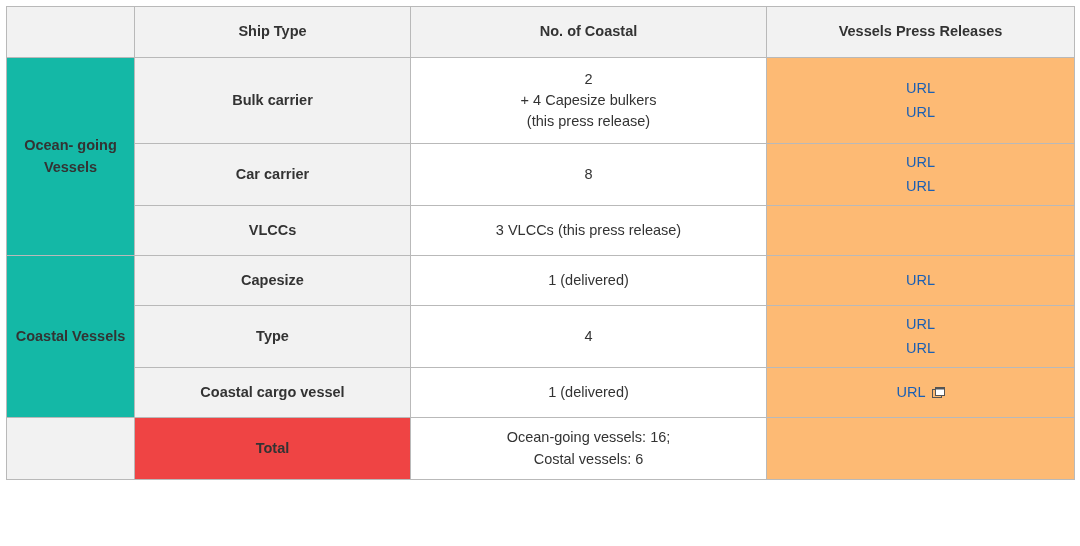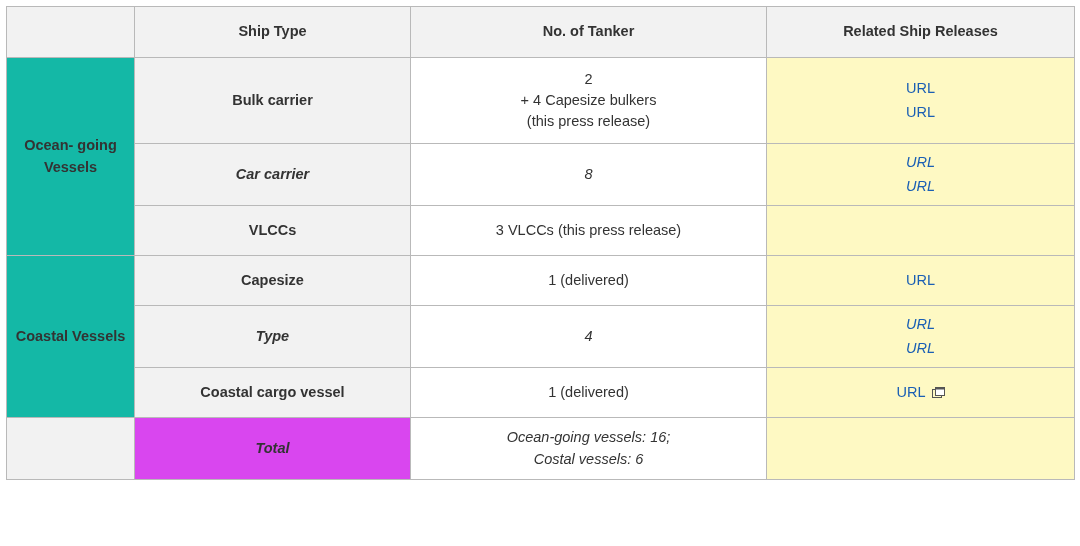--- a/index.html
+++ b/index.html
@@ -62,24 +62,24 @@
     font-weight: bold;
     font-size: 14.5px;
     color: #222222;
     margin-left: 15px;
   }
   td.count-cell {
     background: #ffffff;
     white-space: pre-line;
   }
   td.press-cell {
-    background: #fef9c3;
+    background: #fdba74;
   }
   td.total-label {
-    background: #d946ef;
+    background: #ef4444;
     font-weight: bold;
     font-size: 14.5px;
     color: #222222;
   }
   td.blank-cell {
     background: #f2f2f2;
   }
   .link {
     color: #1a5fb4;
     text-decoration: none;
@@ -100,40 +100,40 @@
   }
   .ext-icon {
     display: inline-block;
     width: 13px;
     height: 11px;
     position: relative;
     vertical-align: middle;
   }
   .ext-icon svg { display: block; }
   .row-h-tall { height: 86px; }
-  .row-h-med  { height: 62px; font-style: italic; }
+  .row-h-med  { height: 62px; }
   .row-h-sm   { height: 50px; }
 </style>
 </head>
 <body>
 
 <div class="table-wrap">
   <table class="vessel-table">
     <colgroup>
       <col class="c-group">
       <col class="c-type">
       <col class="c-count">
       <col class="c-press">
     </colgroup>
     <thead>
       <tr>
         <th class="corner"></th>
         <th>Ship Type</th>
-        <th>No. of Tanker</th>
-        <th>Related Ship Releases</th>
+        <th>No. of Coastal</th>
+        <th>Vessels Press Releases</th>
       </tr>
     </thead>
     <tbody>
 
       <tr class="row-h-tall">
         <td class="group-cell" rowspan="3">Ocean-
 going
 Vessels</td>
         <td class="type-cell">Bulk carrier</td>
         <td class="count-cell">2

